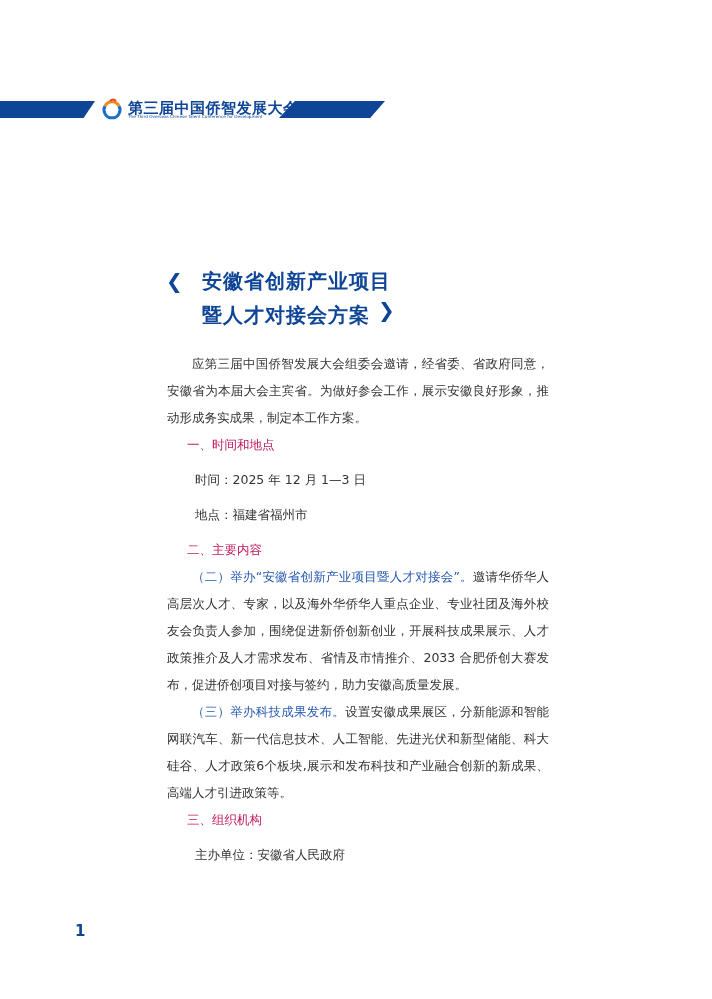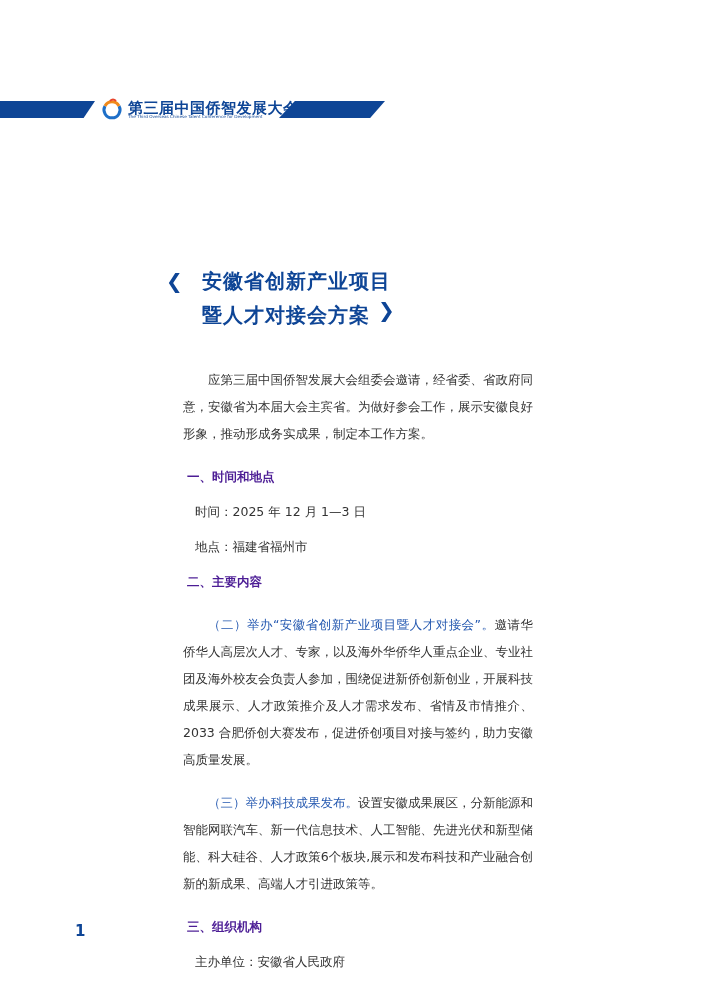--- a/index.html
+++ b/index.html
@@ -13,23 +13,23 @@
   .logo-title { position:absolute; left:128px; top:99px; font-size:15px; font-weight:bold; color:#0e4596; letter-spacing:0.5px; white-space:nowrap; }
   .logo-sub { position:absolute; left:128px; top:114px; font-size:4.2px; color:#0e4596; white-space:nowrap; }
 
   .title { position:absolute; left:170px; top:266px; font-size:20px; font-weight:bold; color:#0e4596; line-height:30px; }
   .title .chev-l { position:absolute; left:-4px; top:0; font-size:20px; }
   .title .line1 { position:absolute; left:32px; top:0; white-space:nowrap; letter-spacing:1px;text-align:center; }
   .title .line2 { position:absolute; left:32px; top:34px; white-space:nowrap; letter-spacing:1px; }
   .title .chev-r { position:absolute; left:208px; top:29px; }
 
   .body { position:absolute; left:167px; top:350px; width:382px; font-size:12.5px; line-height:27px; color:#333; }
-  .p { margin:16px; text-align:justify; }
+  .p { margin:0; text-align:justify; }
   .indent { text-indent:25px; }
-  .h { color:#4c1d95; font-weight:bold; padding-left:20px; margin:0; }
+  .h { color:#be185d; font-weight:normal; padding-left:20px; margin:0; }
   .plain { padding-left:20px; margin:8px; }
   .hl { color:#2458b0; }
   .pagenum { position:absolute; left:75px; top:922px; font-size:15px; font-weight:bold; color:#0e4596; }
 </style>
 </head>
 <body>
 
 <div class="band-left"></div>
 <svg class="logo" viewBox="0 0 22 22">
   <path d="M4 8 A8 8 0 1 0 18 8" fill="none" stroke="#1e6fc8" stroke-width="3"></path>

